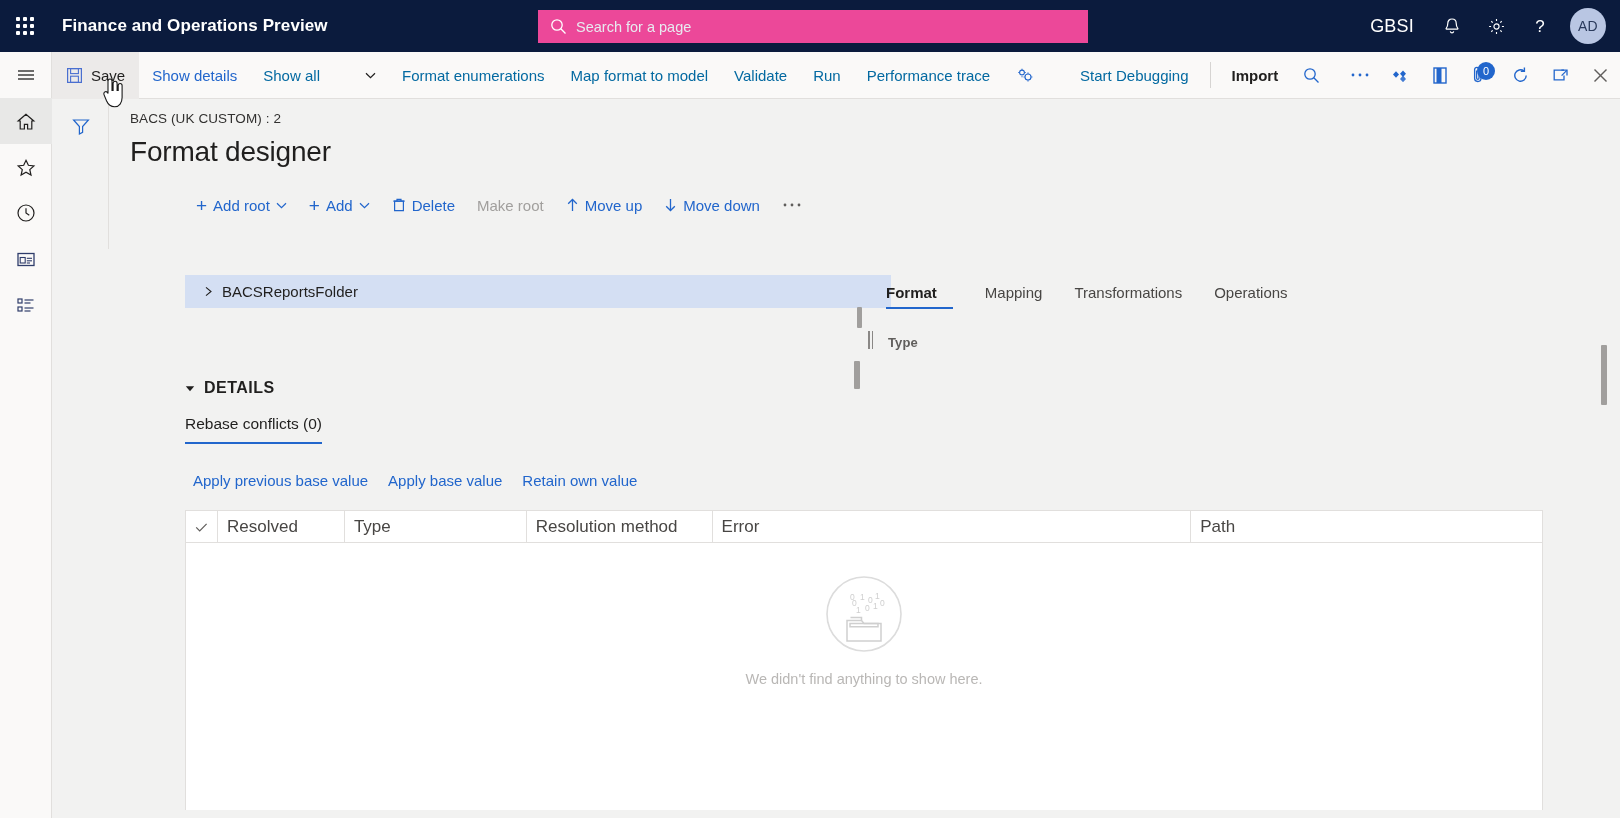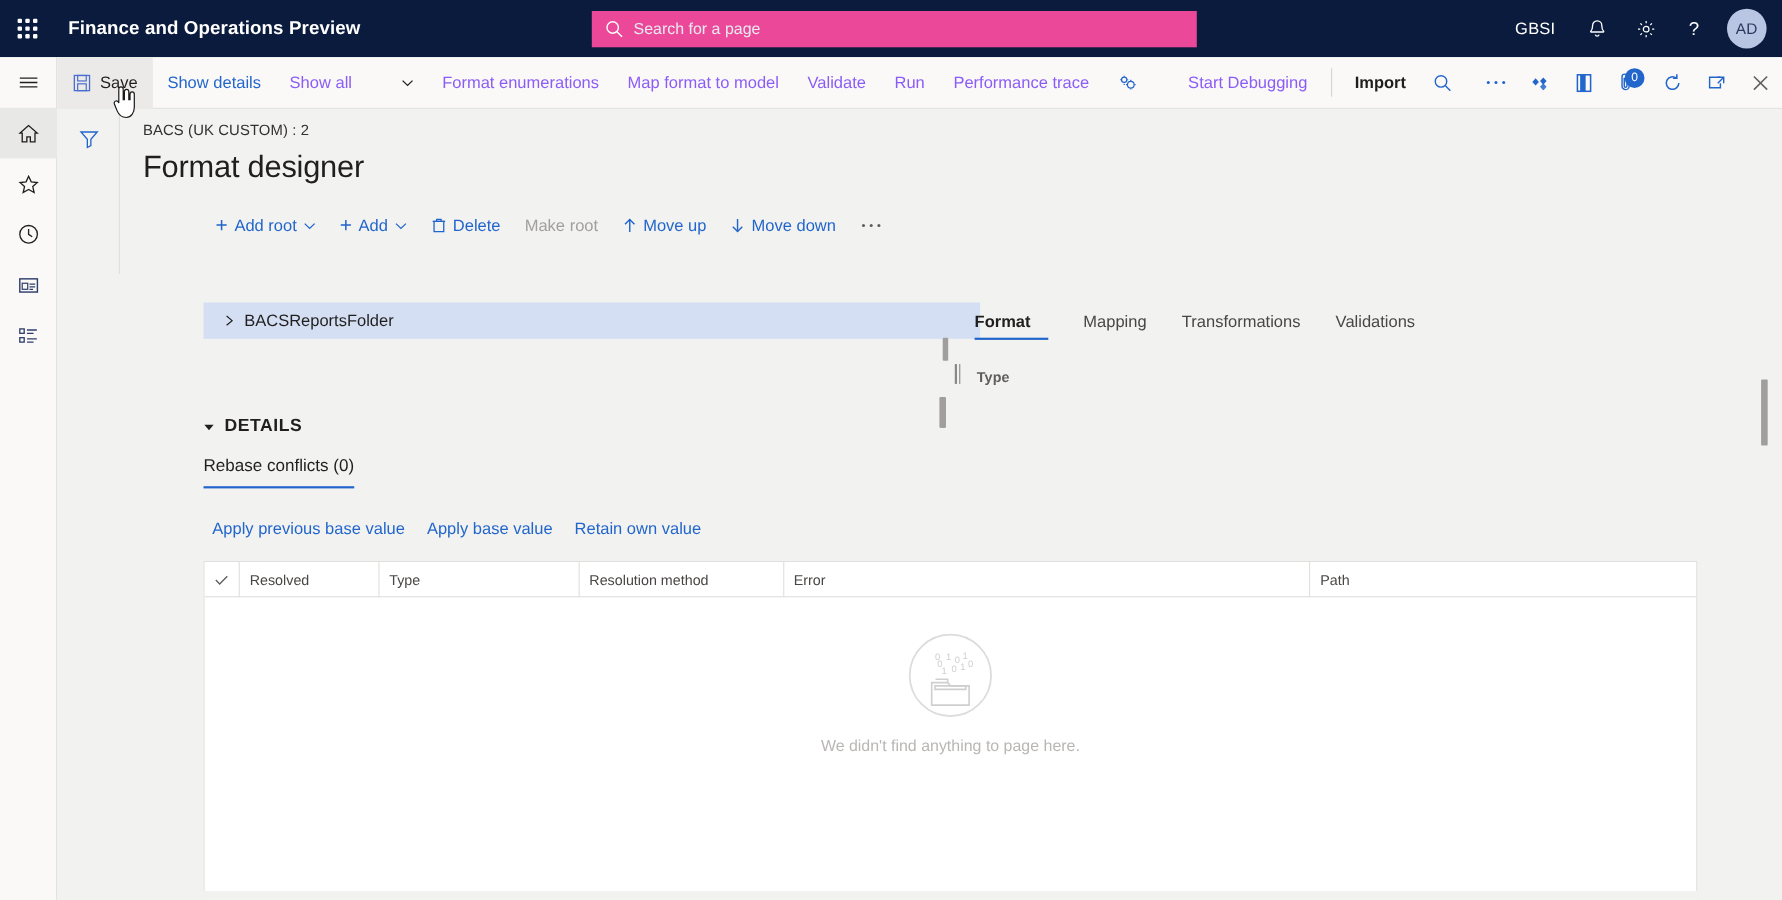--- a/index.html
+++ b/index.html
@@ -52,21 +52,21 @@
     font-family: "Liberation Sans", sans-serif;
     width: 100%;
   }
   .search-input::placeholder { color: #e8eaf0; opacity: 1; }
   .topbar-right {
     position: absolute; right: 0; top: 0;
     height: 52px; display: flex; align-items: center;
     padding-right: 14px;
   }
   .tb-company {
-    font-size: 15px; color: #fff;
+    font-size: 18px; color: #fff;
     padding: 0 16px; cursor: pointer; letter-spacing: .2px;
   }
   .tb-icon {
     width: 44px; height: 52px;
     display: flex; align-items: center; justify-content: center;
     cursor: pointer;
   }
   .avatar {
     width: 36px; height: 36px; border-radius: 50%;
     background: #b9c6e3; color: #2a3a5c;
@@ -105,21 +105,21 @@
     gap: 8px; padding: 0 14px;
     font-size: 15px; color: #201f1e; cursor: pointer;
     position: relative;
   }
   .cmd-item {
     height: 47px; padding: 0 13px;
     display: flex; align-items: center; gap: 7px;
     font-size: 15px; cursor: pointer; white-space: nowrap;
   }
   .cmd-item.link { color: #2266cc; }
-  .cmd-item.dark { color: #8b5cf6; gap: 45px; }
+  .cmd-item.dark { color: #0369a1; gap: 45px; }
   .cmd-item.bold { font-weight: bold; color: #201f1e; }
   .cmd-sep {
     width: 1px; height: 26px; background: #d6d4d2; margin: 0 8px;
   }
   .cmd-spacer { flex: 1; }
   .cmd-ico {
     width: 40px; height: 47px;
     display: flex; align-items: center; justify-content: center;
     cursor: pointer; position: relative;
   }
@@ -267,21 +267,21 @@
     background: #ffffff; border: 1px solid #e1dfdd;
     width: 1358px; height: 344px;
     position: relative; overflow: hidden;
   }
   .grid-head {
     display: flex; height: 32px; border-bottom: 1px solid #e1dfdd;
     background: #ffffff;
   }
   .gh {
     display: flex; align-items: center;
-    font-size: 13px; color: #484644;
+    font-size: 17px; color: #484644;
     padding-left: 9px;
     border-right: 1px solid #e1dfdd;
     height: 32px;
   }
   .gh.check { width: 32px; justify-content: center; padding-left: 0; }
   .empty-state {
     position: absolute; left: 0; right: 0; top: 32px; bottom: 0;
     display: flex; flex-direction: column; align-items: center;
     padding-top: 32px;
   }
@@ -620,21 +620,21 @@
           <div class="tab active">
             <span>Format</span>
           </div>
           <div class="tab">
             <span>Mapping</span>
           </div>
           <div class="tab">
             <span>Transformations</span>
           </div>
           <div class="tab">
-            <span>Validations</span>
+            <span>Operations</span>
           </div>
         </div>
         <div class="field-label">Type</div>
       </div>
 
       <div class="details">
         <div class="details-head">
           <svg width="10" height="9" viewBox="0 0 10 9">
               <path d="M0.8 2.2h8.4L5 7.2z" fill="#201f1e"></path>
             </svg>
@@ -676,21 +676,21 @@
                   <text x="35" y="25">1</text>
                 <text x="43" y="28">0</text>
                   <text x="50" y="24">1</text>
                 <text x="31" y="38">1</text>
                   <text x="40" y="36">0</text>
                 <text x="48" y="34">1</text>
                   <text x="55" y="31">0</text>
                 <text x="25" y="25">0</text>
               </g>
             </svg>
-            <div class="empty-msg">We didn't find anything to page here.</div>
+            <div class="empty-msg">We didn't find anything to show here.</div>
           </div>
         </div>
       </div>
 
       <div class="vsb-outer"></div>
       <div class="vsb-inner"></div>
     </div>
   </div>
 </div>
 

